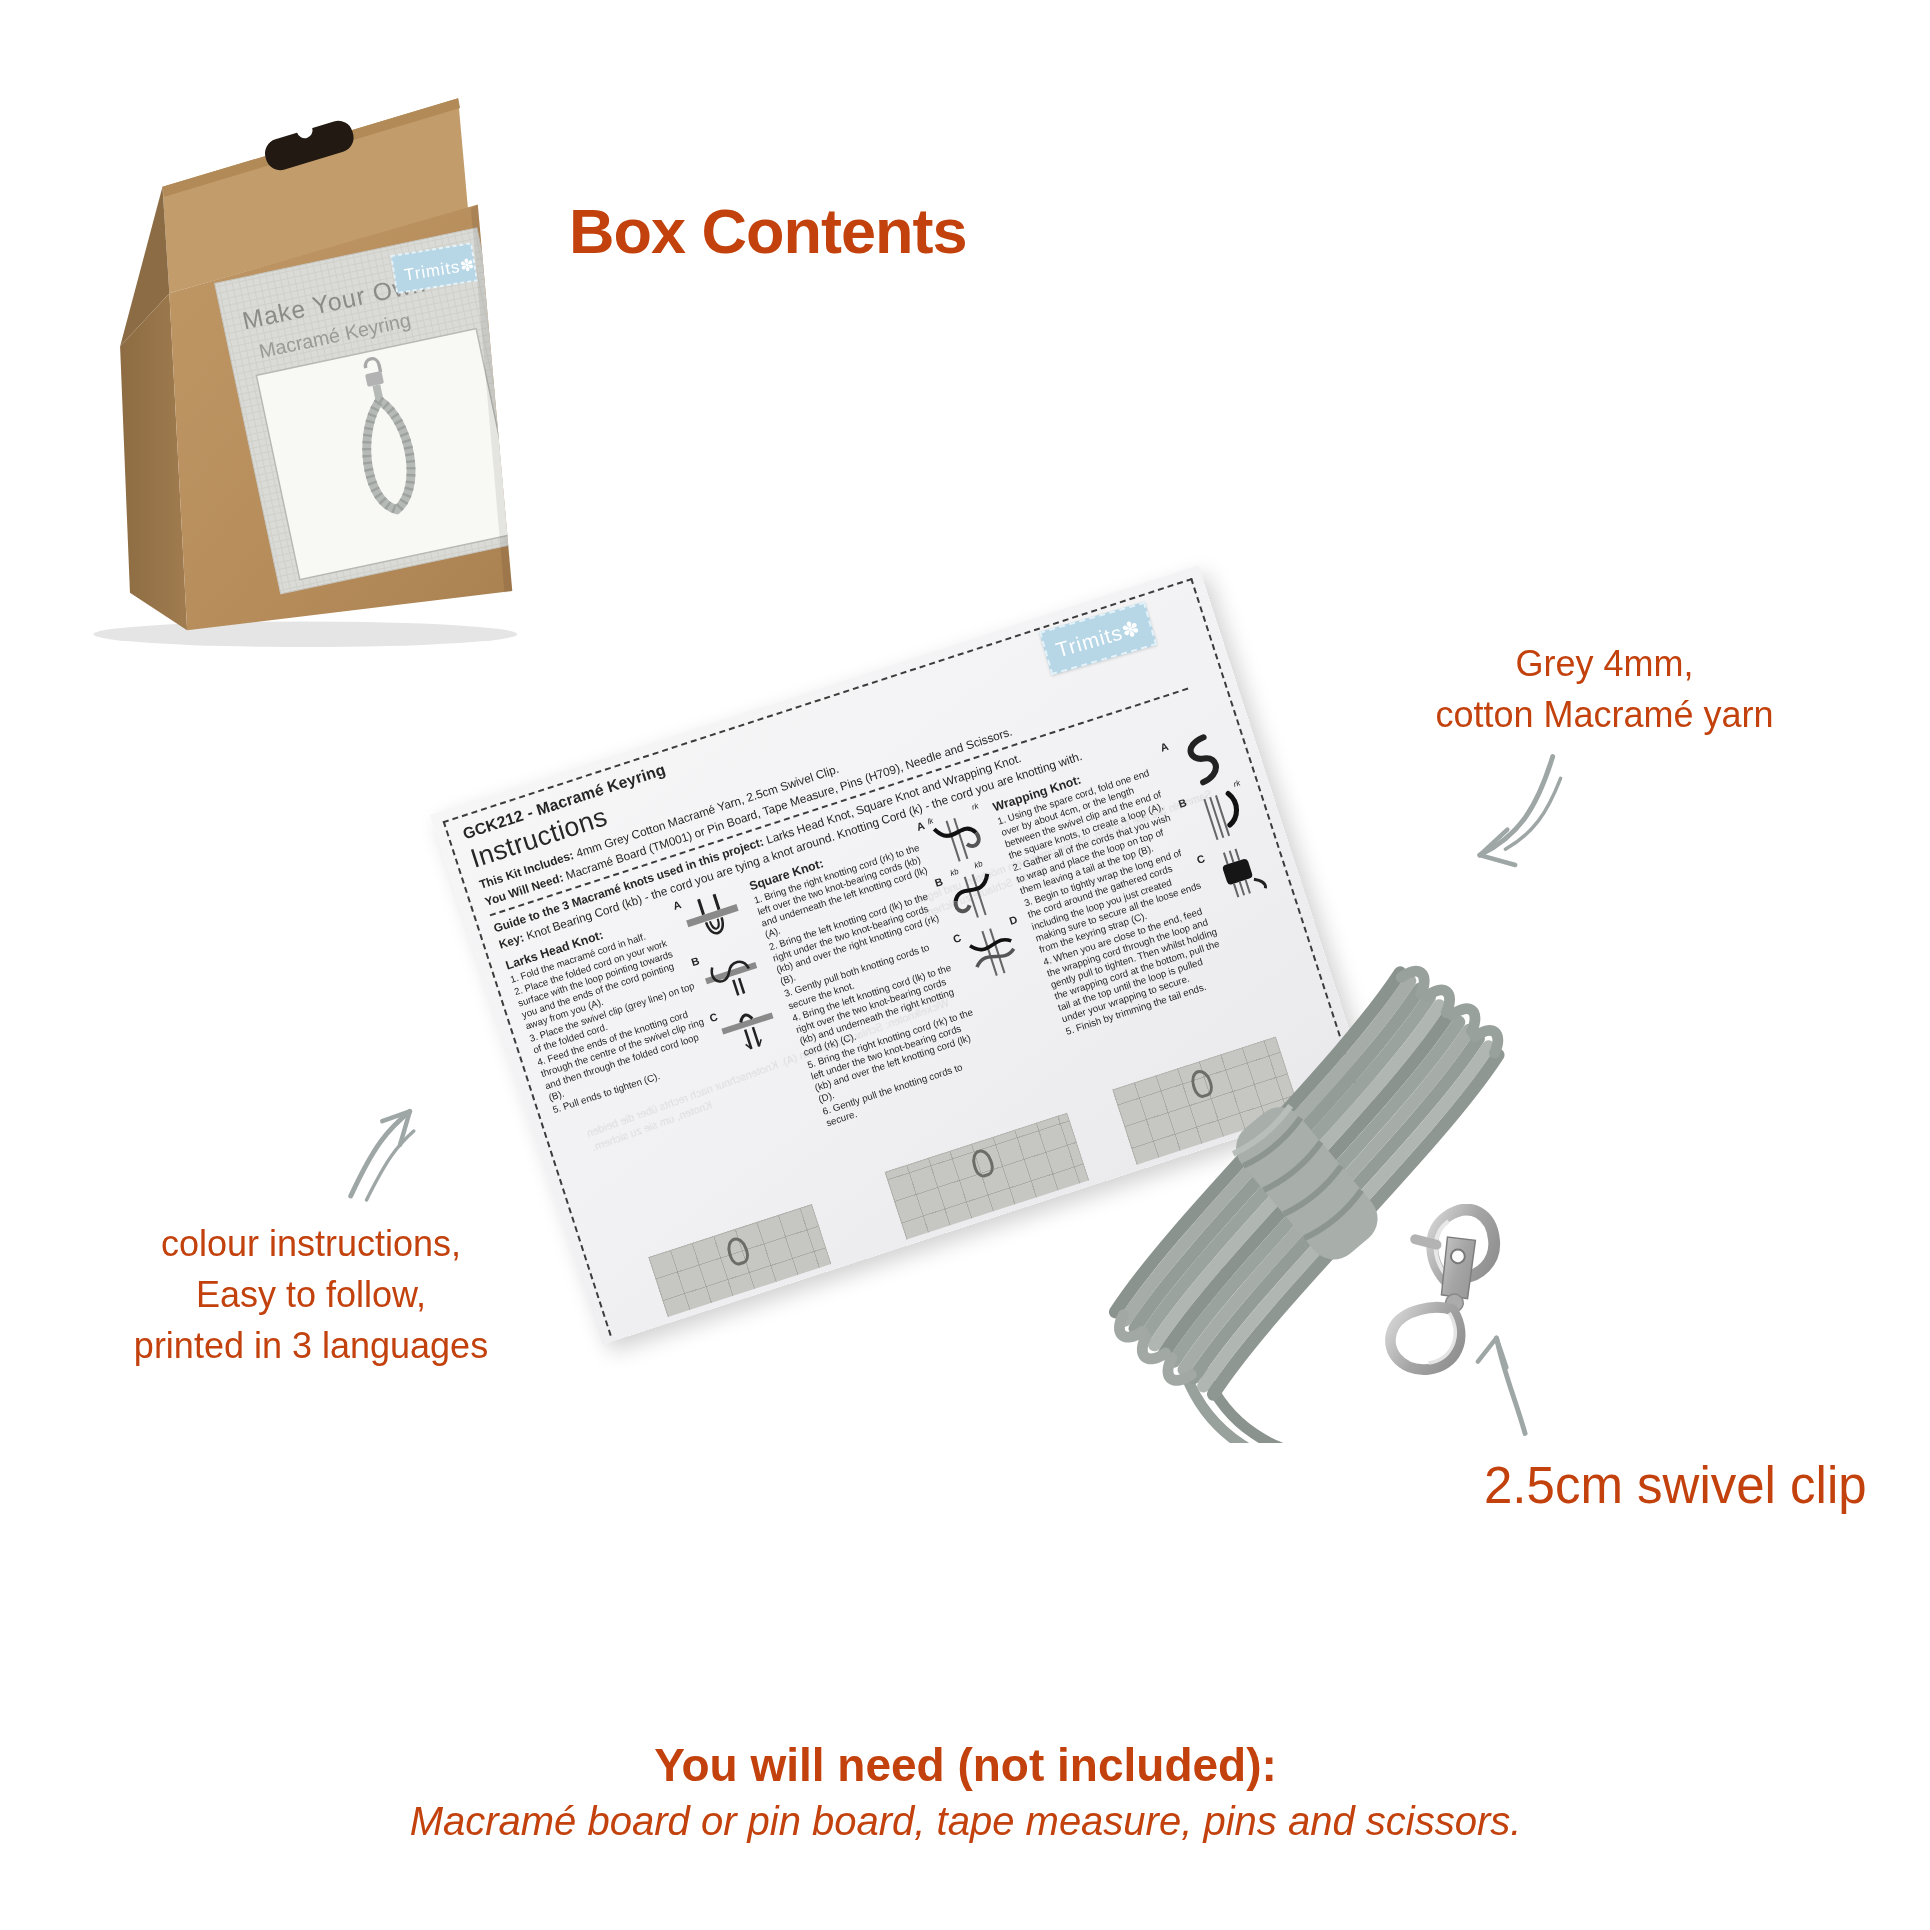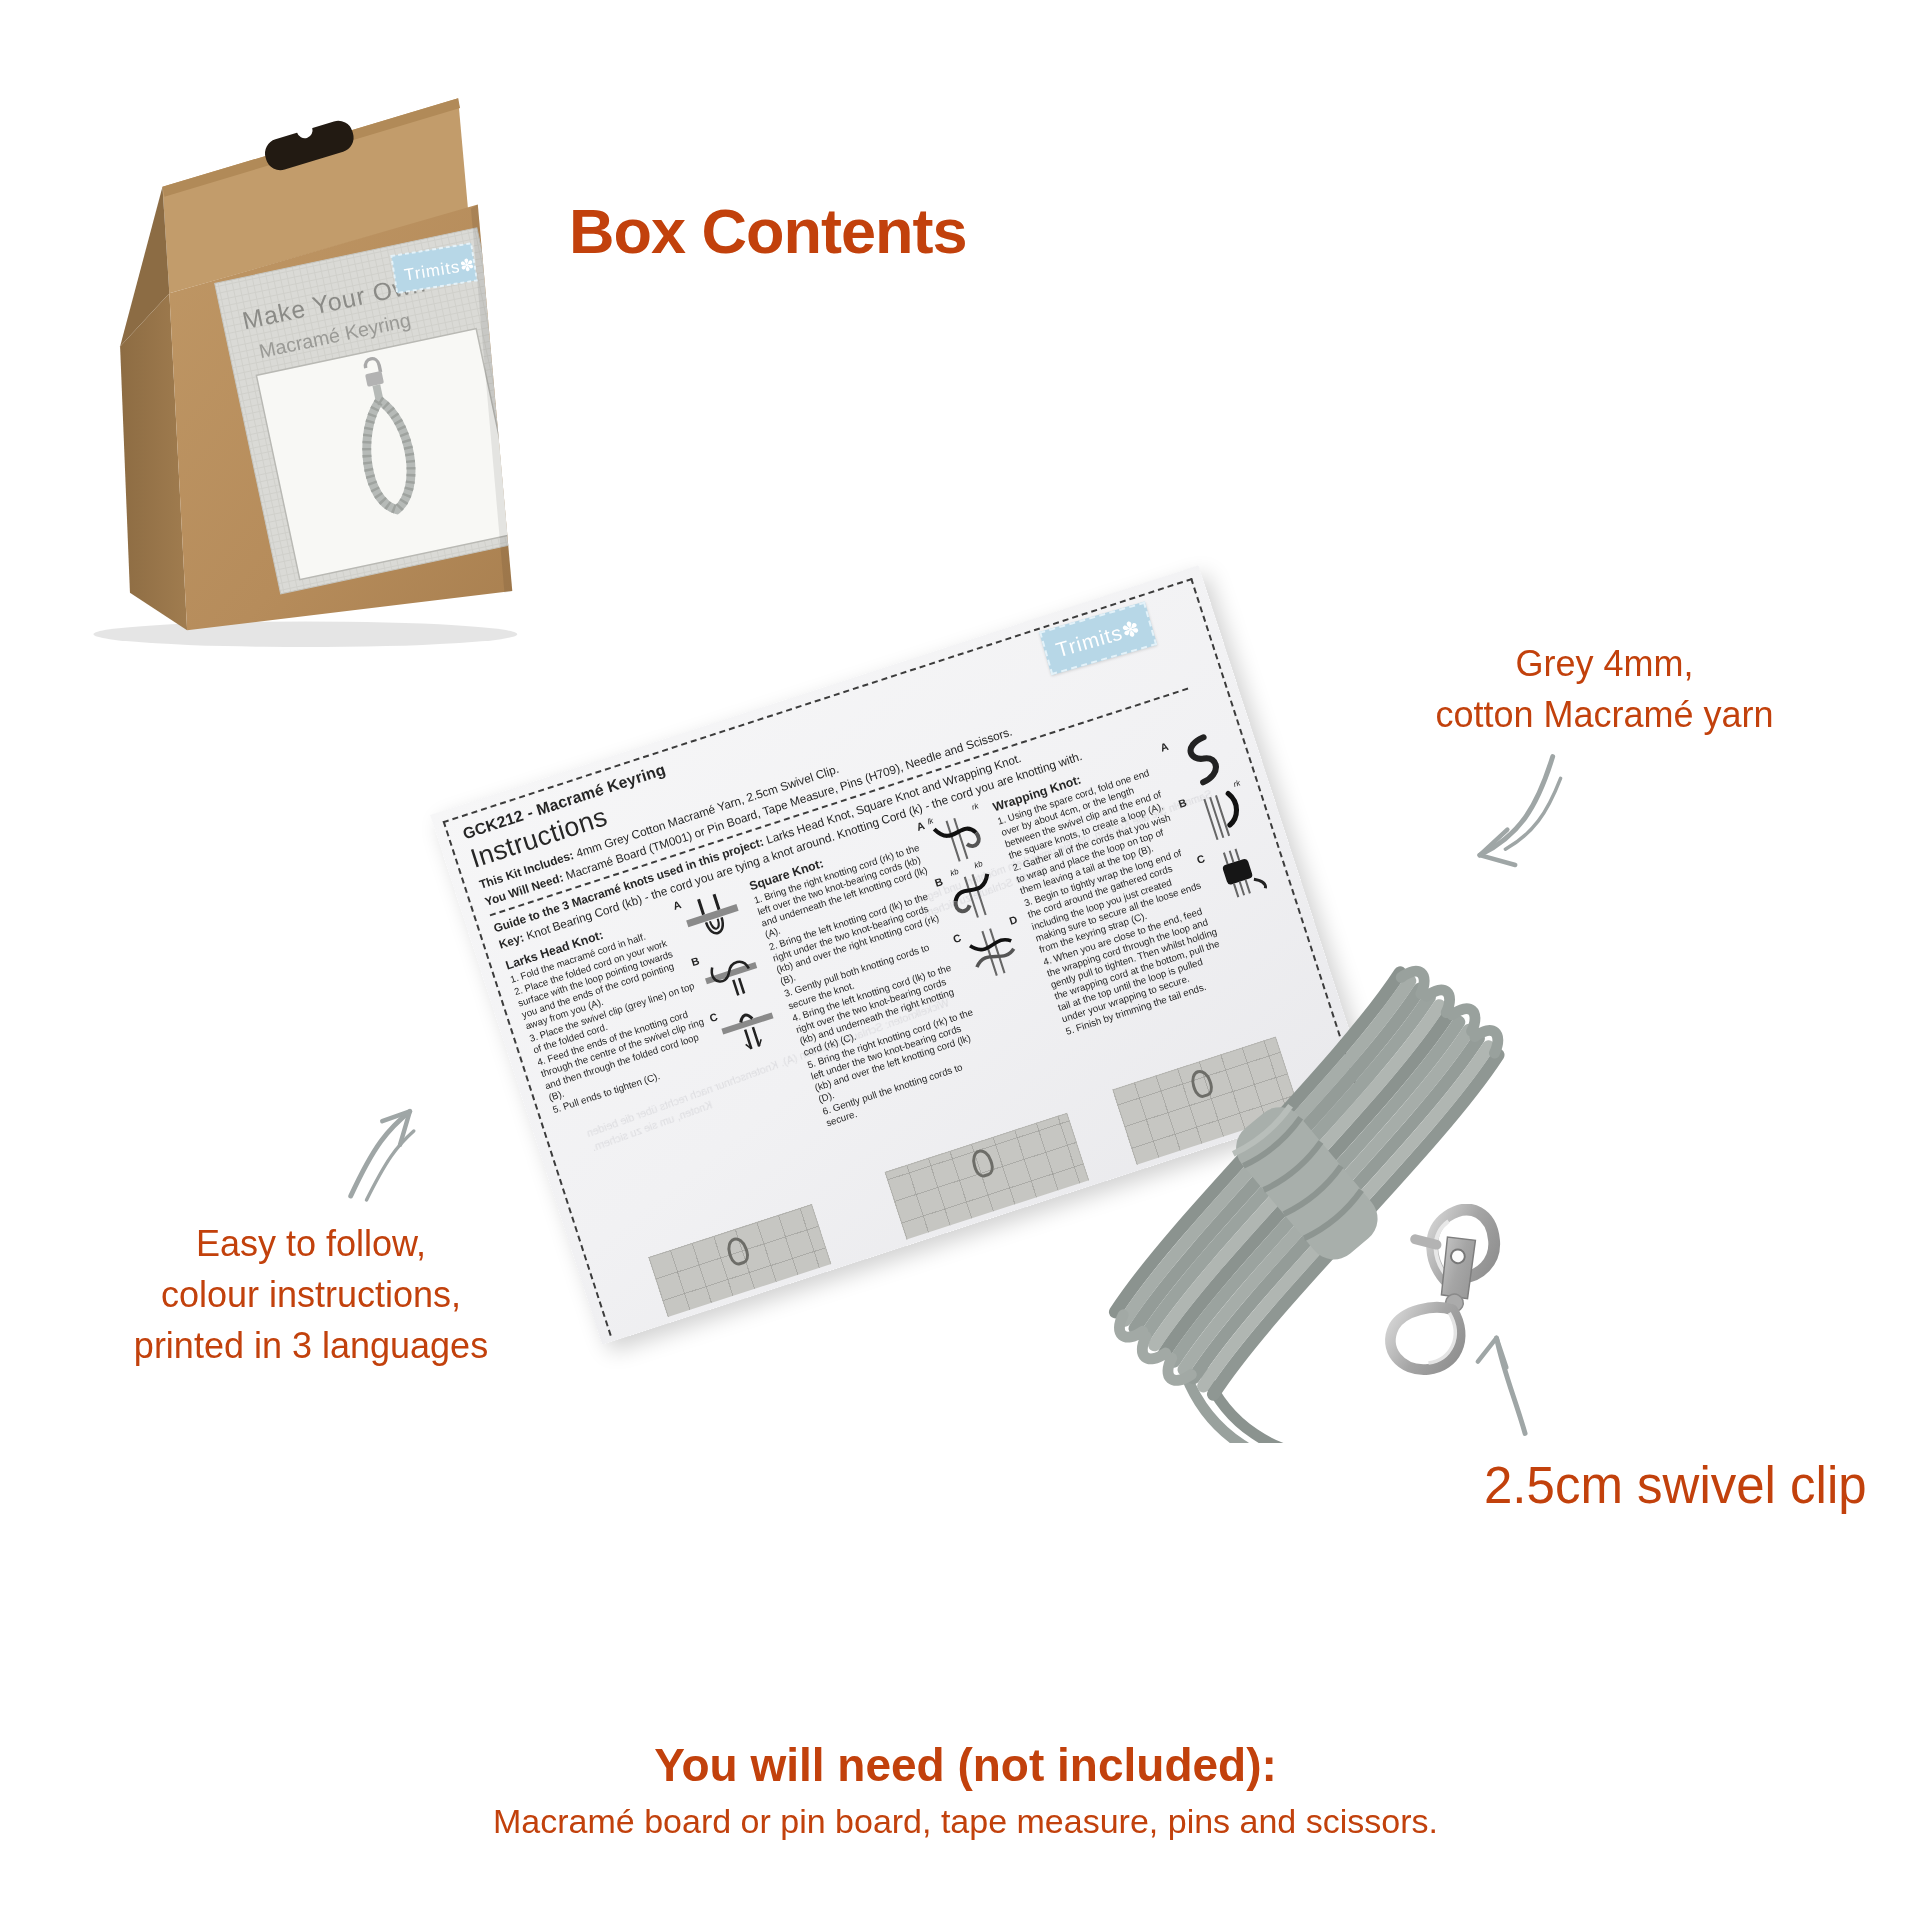--- a/index.html
+++ b/index.html
@@ -17,21 +17,21 @@
   .note{
     text-align:center;font-size:36px;line-height:51px;font-weight:400;
   }
   .note-yarn{left:1373px;top:638px;width:463px;}
   .note-instr{left:99px;top:1218px;width:424px;}
   .note-clip{left:1484px;top:1456px;font-size:51px;font-weight:400;}
   .footer{
     left:0;top:1738px;width:1931px;text-align:center;
   }
   .footer .f-bold{font-size:46px;font-weight:bold;line-height:55px;}
-  .footer .f-reg{font-size:34px;font-weight:400;line-height:57px;}
+  .footer .f-reg{font-size:40px;font-weight:400;line-height:57px;font-style:italic;}
   
   .sheet{
     left:430px;top:815px;width:808px;height:557px;
     transform:rotate(-18deg);transform-origin:0 0;
     background:linear-gradient(160deg,#f6f6f7 0%,#f1f1f3 55%,#e9e9ec 100%);
     box-shadow:5.9px 9.9px 21.7px rgba(0,0,0,0.18);
     overflow:hidden;
   }
   .sheet-inner{
     position:absolute;left:9.9px;top:9.9px;right:9.9px;bottom:5.9px;
@@ -378,22 +378,22 @@
     </g>
   </g>
 </svg>
 
 <div class="abs teal note note-yarn">
   <div>Grey 4mm,</div>
   <div>cotton Macramé yarn</div>
 </div>
 
 <div class="abs teal note note-instr">
+  <div>colour instructions,</div>
   <div>Easy to follow,</div>
-  <div>colour instructions,</div>
   <div>printed in 3 languages</div>
 </div>
 
 <div class="abs teal note-clip">2.5cm swivel clip</div>
 
 <div class="abs teal footer">
   <div class="f-bold">You will need (not included):</div>
   <div class="f-reg">Macramé board or pin board, tape measure, pins and scissors.</div>
 </div>
 

